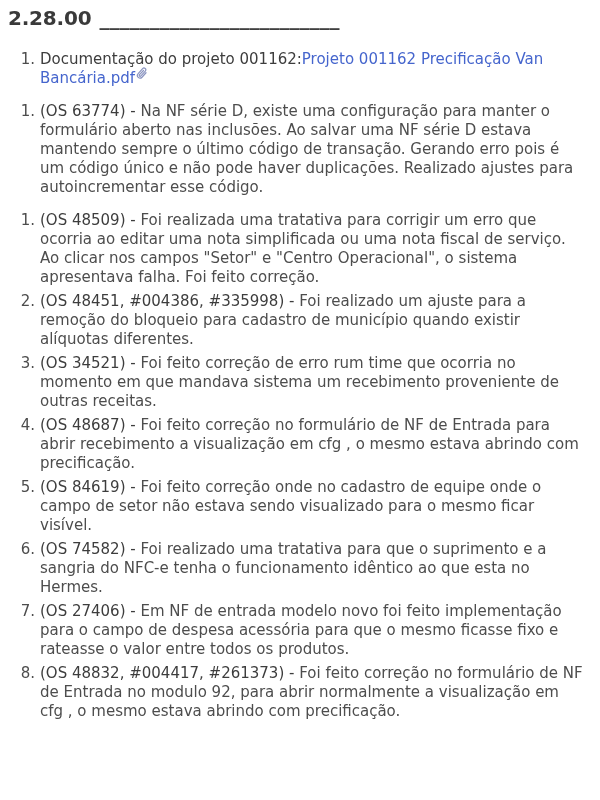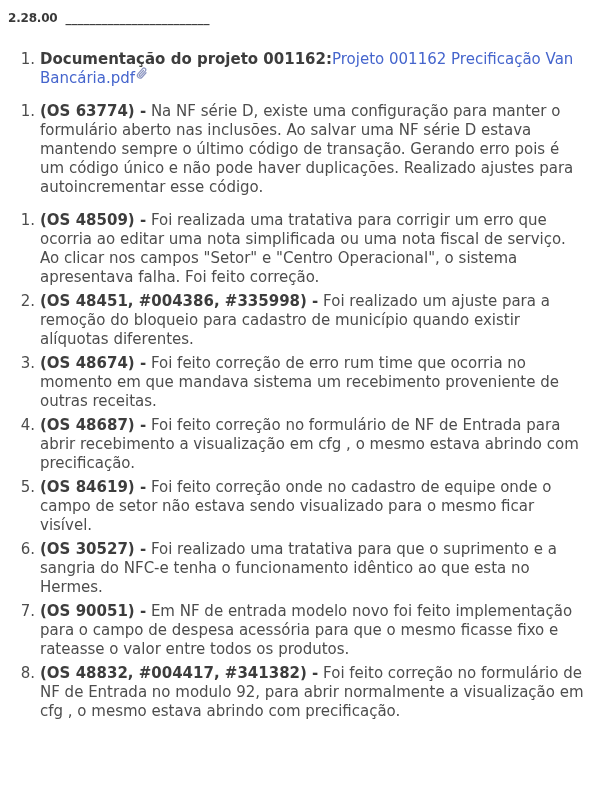--- a/index.html
+++ b/index.html
@@ -7,21 +7,21 @@
     width: 600px;
     height: 800px;
     box-sizing: border-box;
     padding: 6px 16px 0 8px;
     overflow: hidden;
     background: #ffffff;
     font-family: "DejaVu Sans", "Liberation Sans", sans-serif;
   }
   .version-heading {
     margin: 0 0 20px 0;
-    font-size: 12px;
+    font-size: 20px;
     line-height: 24px;
     font-weight: bold;
     color: #3a3a3a;
     white-space: nowrap;
     letter-spacing: -0.2px;
   }
   .version-heading .rule {
     margin-left: 8px;
     letter-spacing: 0;
     color: #3f3f3f;
@@ -41,21 +41,21 @@
   }
   .item-number {
     flex: 0 0 32px;
     width: 32px;
     text-align: right;
     padding-right: 5px;
     box-sizing: border-box;
     color: #4d4d4d;
   }
   .item-body { flex: 1; min-width: 0; }
-  .item-body strong { color: #3d3d3d; font-weight: bold; }
+  .item-body strong { color: #3d3d3d; font-weight: normal; }
   a.doc-link {
     color: #4565cd;
     text-decoration: none;
     cursor: pointer;
   }
   .clip-icon {
     display: inline-block;
     width: 12px;
     height: 14px;
     margin-left: 1px;
@@ -104,50 +104,50 @@
       </li>
       <li>
         <span class="item-number">2.</span>
         <div class="item-body">
           <strong>(OS 48451, #004386, #335998) -</strong><span> Foi realizado um ajuste para a remoção do bloqueio para cadastro de município quando existir alíquotas diferentes.</span>
         </div>
       </li>
       <li>
         <span class="item-number">3.</span>
         <div class="item-body">
-          <strong>(OS 48674) -</strong><span> Foi feito correção de erro rum time que ocorria no momento em que mandava sistema um recebimento proveniente de outras receitas.</span>
+          <strong>(OS 34521) -</strong><span> Foi feito correção de erro rum time que ocorria no momento em que mandava sistema um recebimento proveniente de outras receitas.</span>
         </div>
       </li>
       <li>
         <span class="item-number">4.</span>
         <div class="item-body">
           <strong>(OS 48687) -</strong><span> Foi feito correção no formulário de NF de Entrada para abrir recebimento a visualização em cfg , o mesmo estava abrindo com precificação.</span>
         </div>
       </li>
       <li>
         <span class="item-number">5.</span>
         <div class="item-body">
           <strong>(OS 84619) -</strong><span> Foi feito correção onde no cadastro de equipe onde o campo de setor não estava sendo visualizado para o mesmo ficar visível.</span>
         </div>
       </li>
       <li>
         <span class="item-number">6.</span>
         <div class="item-body">
-          <strong>(OS 30527) -</strong><span> Foi realizado uma tratativa para que o suprimento e a sangria do NFC-e tenha o funcionamento idêntico ao que esta no Hermes.</span>
+          <strong>(OS 74582) -</strong><span> Foi realizado uma tratativa para que o suprimento e a sangria do NFC-e tenha o funcionamento idêntico ao que esta no Hermes.</span>
         </div>
       </li>
       <li>
         <span class="item-number">7.</span>
         <div class="item-body">
-          <strong>(OS 90051) -</strong><span> Em NF de entrada modelo novo foi feito implementação para o campo de despesa acessória para que o mesmo ficasse fixo e rateasse o valor entre todos os produtos.</span>
+          <strong>(OS 27406) -</strong><span> Em NF de entrada modelo novo foi feito implementação para o campo de despesa acessória para que o mesmo ficasse fixo e rateasse o valor entre todos os produtos.</span>
         </div>
       </li>
       <li>
         <span class="item-number">8.</span>
         <div class="item-body">
-          <strong>(OS 48832, #004417, #341382) -</strong><span> Foi feito correção no formulário de NF de Entrada no modulo 92, para abrir normalmente a visualização em cfg , o mesmo estava abrindo com precificação.</span>
+          <strong>(OS 48832, #004417, #261373) -</strong><span> Foi feito correção no formulário de NF de Entrada no modulo 92, para abrir normalmente a visualização em cfg , o mesmo estava abrindo com precificação.</span>
         </div>
       </li>
 
     </ol>
   </div>
 
 </div>
 
 </body></html>

